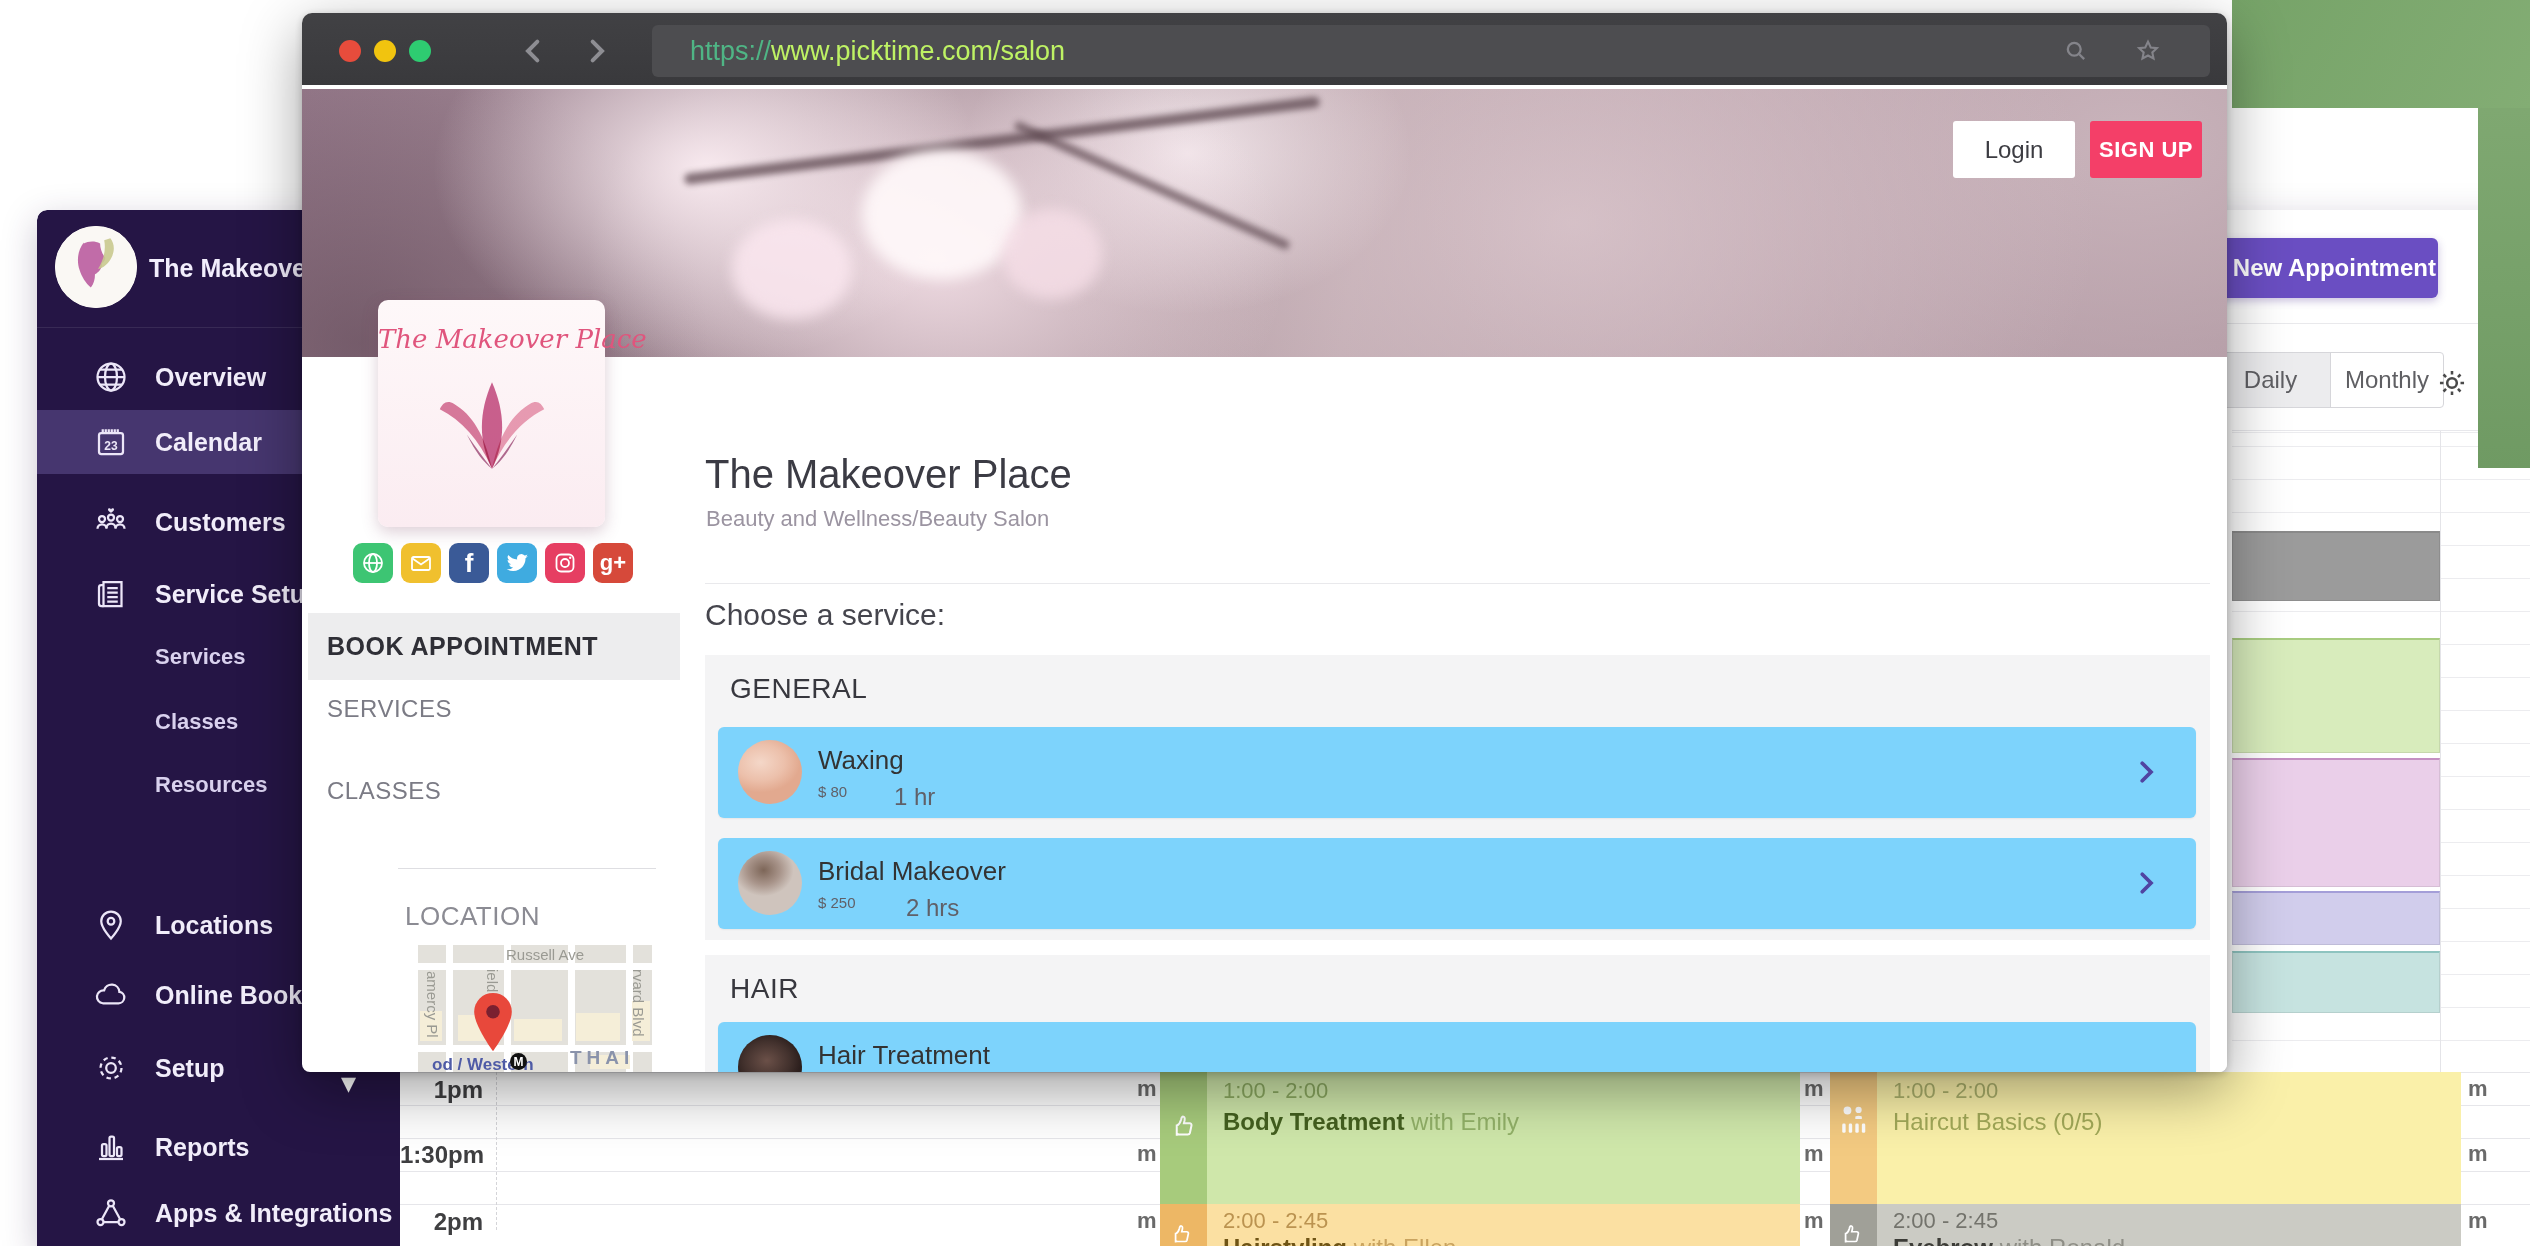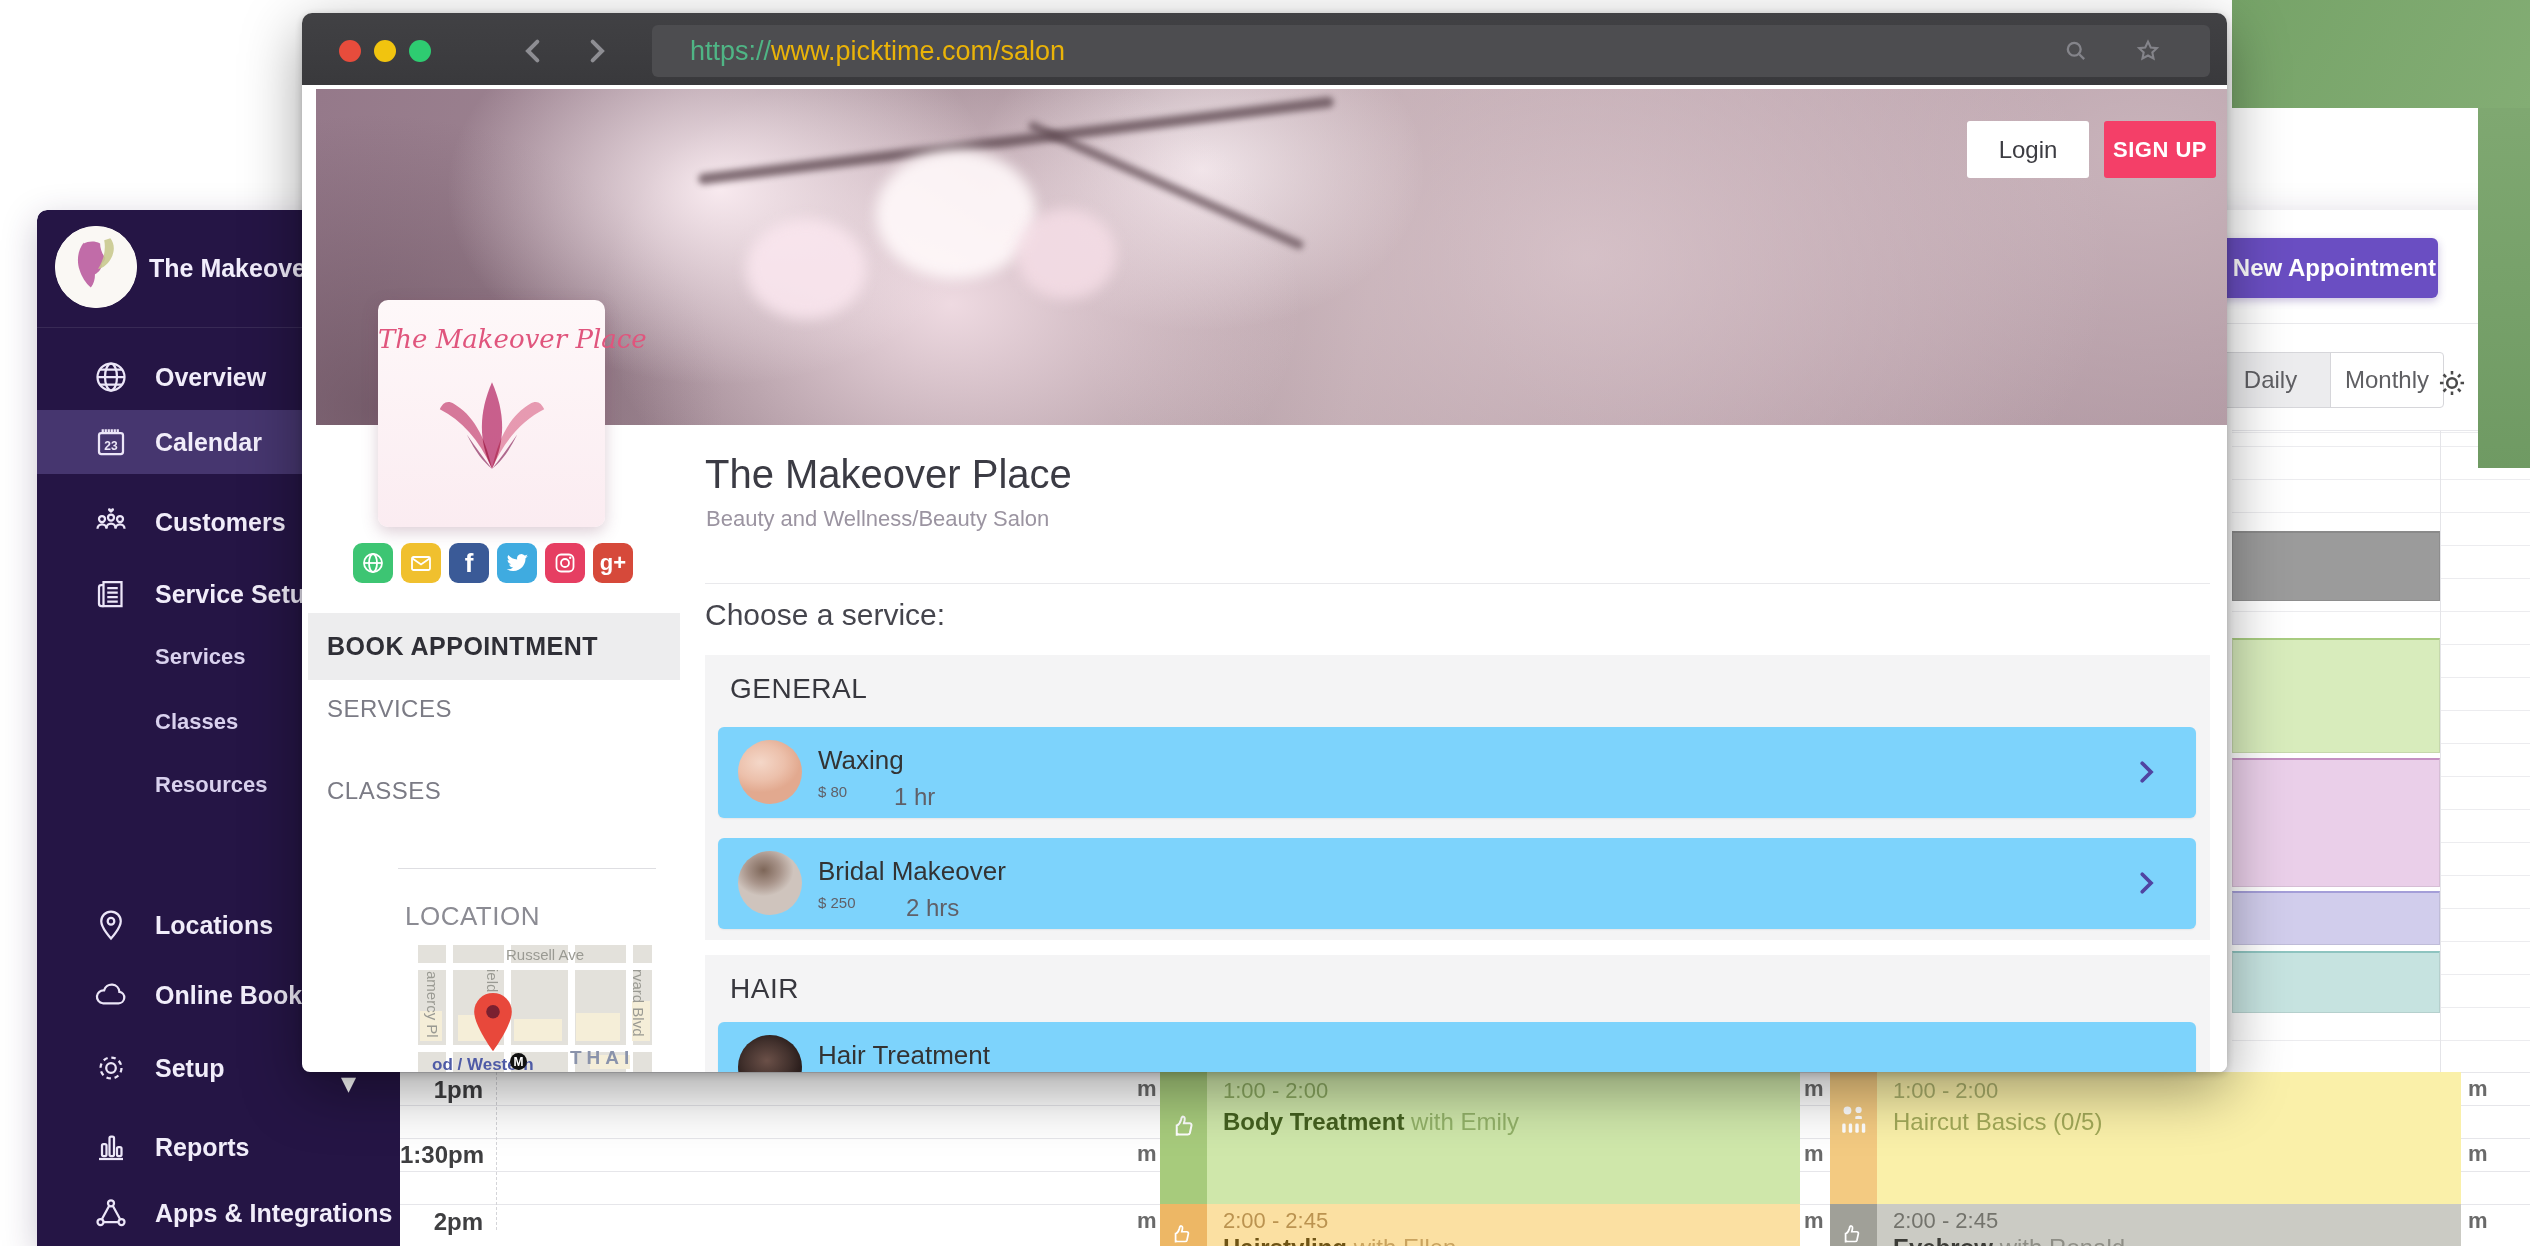--- a/index.html
+++ b/index.html
@@ -71,26 +71,26 @@
   .sicon{position:absolute;left:8px}
 
   
   .browser{left:302px;top:13px;width:1925px;height:1059px;border-radius:10px 10px 8px 8px;z-index:10;
     box-shadow:0 18px 60px rgba(0,0,0,.38),0 2px 8px rgba(0,0,0,.2)}
   .chrome{position:absolute;left:0;top:0;width:100%;height:72px;background:linear-gradient(#414144,#39393c);border-radius:10px 10px 0 0}
   .light{position:absolute;top:27px;width:22px;height:22px;border-radius:50%}
   .navbtn{position:absolute;top:22px;width:32px;height:32px}
   .urlbar{position:absolute;left:350px;top:12px;width:1558px;height:52px;background:#4d4d50;border-radius:6px;
     display:flex;align-items:center;padding-left:38px;font-size:27px}
-  .proto{color:#4fb585}.dom{color:#eab308}
+  .proto{color:#4fb585}.dom{color:#bef264}
   .urlicon{position:absolute;top:12px;width:28px;height:28px}
   .winbody{position:absolute;left:0;top:76px;width:100%;height:983px;background:#fff;overflow:hidden;border-radius:0 0 8px 8px}
 
   
-  .banner{position:absolute;left:14px;top:0;width:100%;height:336px;overflow:hidden;
+  .banner{position:absolute;left:0;top:0;width:100%;height:268px;overflow:hidden;
     background:
       radial-gradient(420px 300px at 21% 30%, rgba(252,238,243,.95), rgba(252,238,243,0) 65%),
       radial-gradient(500px 360px at 33% 64%, rgba(246,226,233,.9), rgba(246,226,233,0) 70%),
       radial-gradient(320px 230px at 46% 24%, rgba(250,240,244,.85), transparent 70%),
       radial-gradient(700px 500px at 66% 50%, rgba(225,205,211,.7), transparent 75%),
       radial-gradient(900px 600px at 95% 20%, rgba(207,186,193,.85), transparent 80%),
       radial-gradient(500px 420px at 3% 95%, rgba(94,70,84,.6), transparent 70%),
       linear-gradient(100deg,#95798a 0%,#a18a94 25%,#bca6ad 55%,#ab919c 80%,#a38a95 100%)}
   .branch1{position:absolute;left:380px;top:46px;width:640px;height:11px;background:#5c474f;border-radius:6px;
     transform:rotate(-7deg);filter:blur(3px);opacity:.75}

